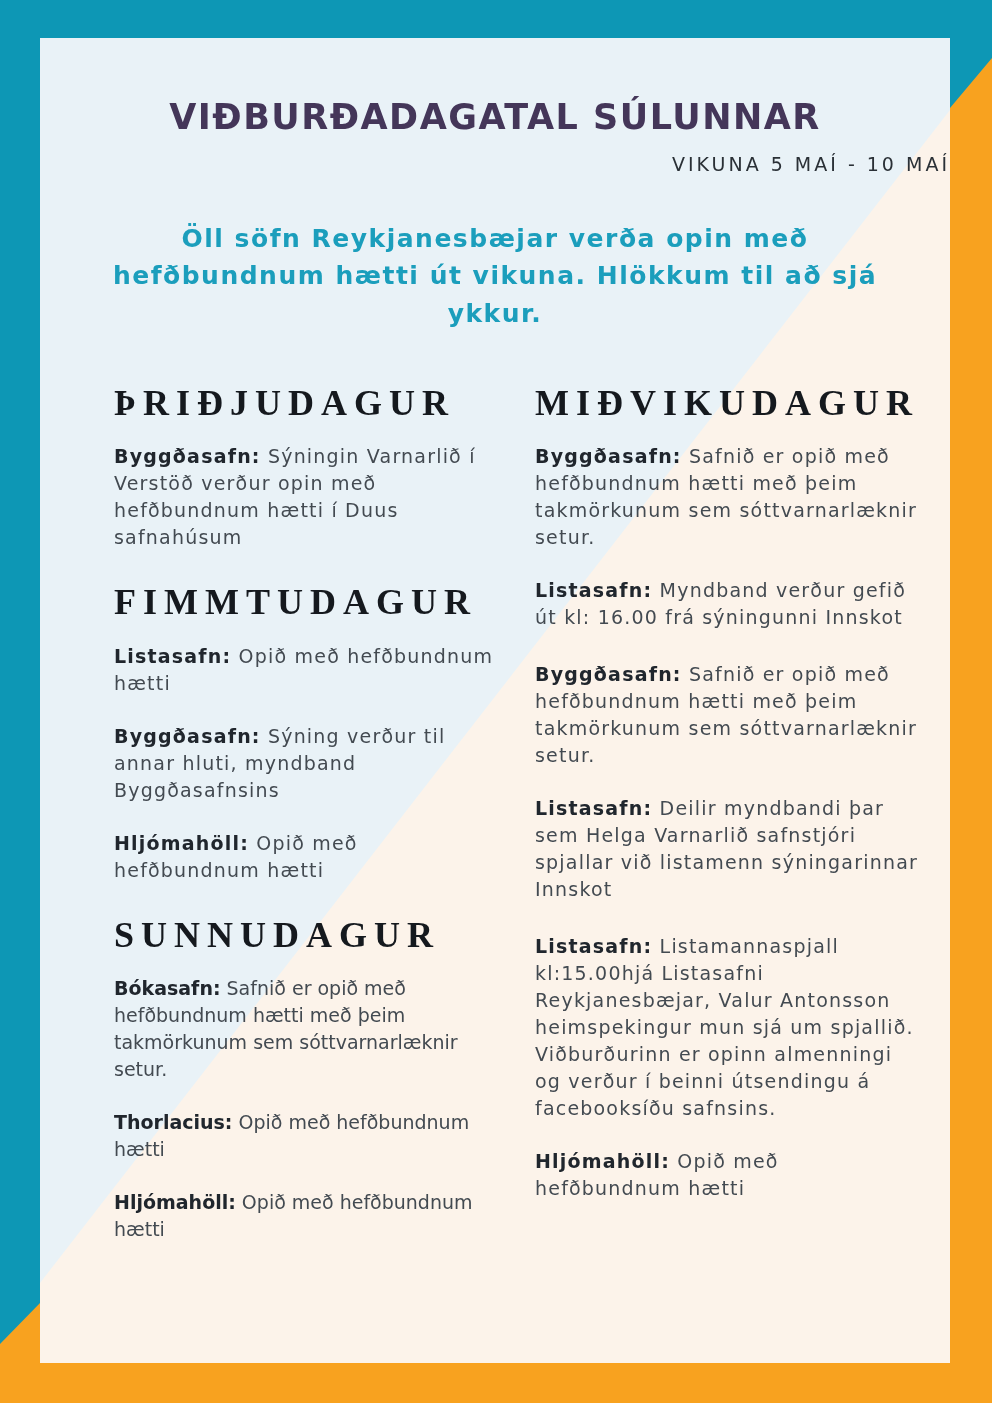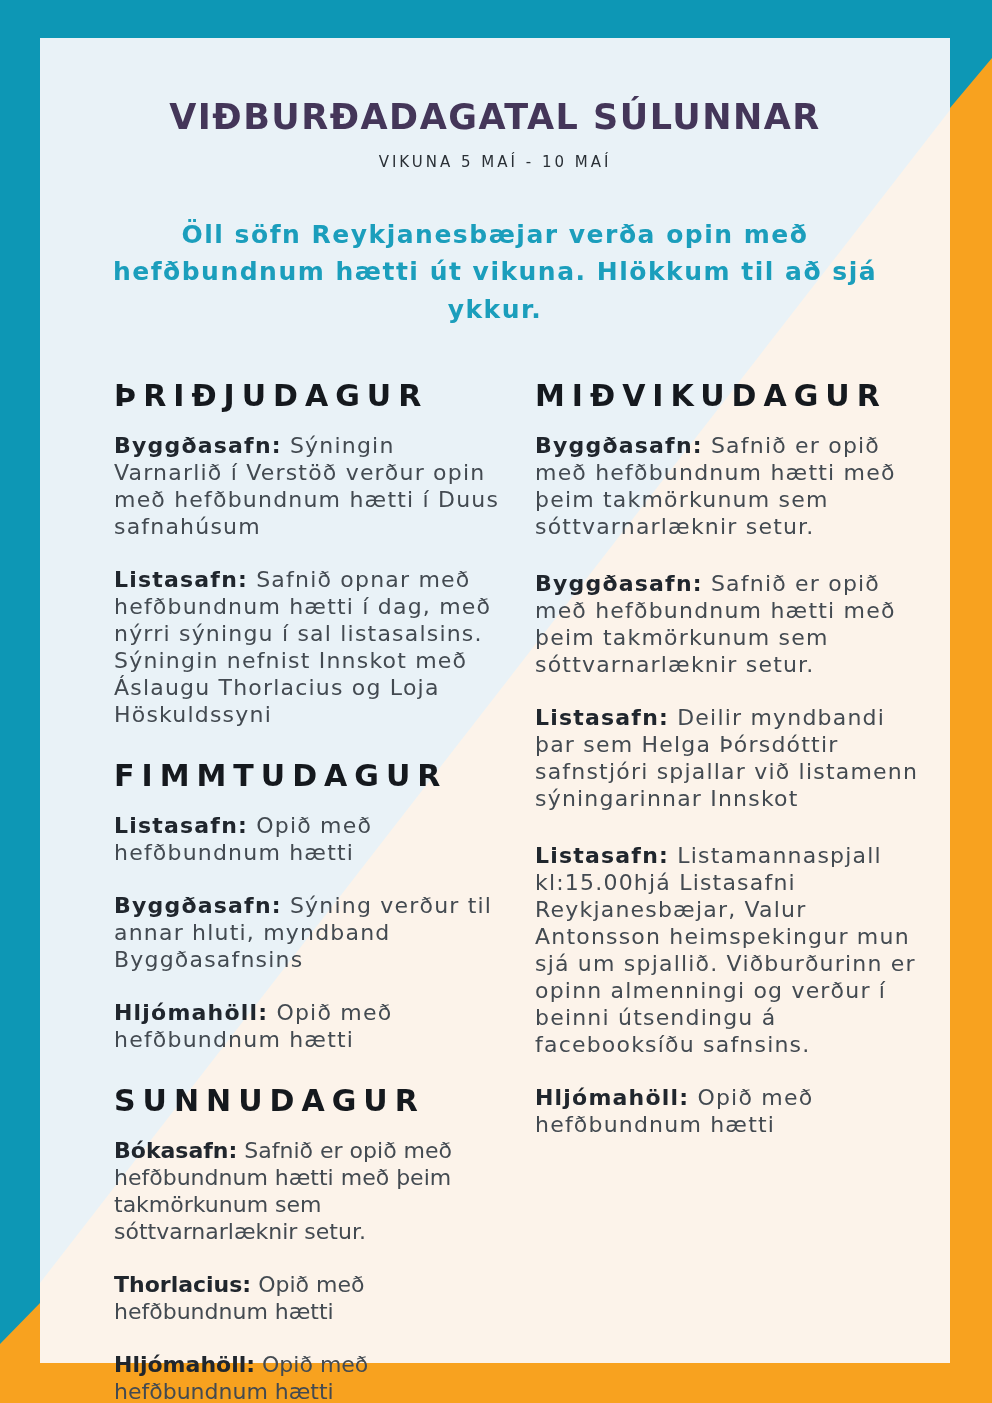--- a/index.html
+++ b/index.html
@@ -36,24 +36,25 @@
   .title{
     margin:0;
     font-size:35px;
     font-weight:800;
     letter-spacing:1.5px;
     color:var(--title-purple);
     line-height:1.25;
   }
   .subtitle{
     margin-top:13px;
-    font-size:15px;
+    font-size:19px;
     font-weight:400;
     letter-spacing:3px;
     color:var(--subtitle-dark);
+    text-align:right;
   }
   .intro{
     margin:45px auto 4px;
     max-width:830px;
     font-size:25px;
     font-weight:700;
     letter-spacing:1.5px;
     line-height:1.5;
     color:var(--intro-teal);
   }
@@ -61,29 +62,30 @@
     display:grid;
     grid-template-columns:1fr 1fr;
     gap:0 34px;
     padding:0 28px 0 74px;
     margin-top:50px;
     text-align:left;
   }
   .day-section{margin-bottom:30px;}
   .day-heading{
     margin:0 0 18px;
-    font-size:30px;
+    font-size:36px;
     font-weight:800;
     letter-spacing:7px;
     line-height:1.2;
     color:var(--heading-black);
+    font-family:Liberation Serif, serif;
   }
   .entry{
     margin:0 0 26px;
-    font-size:22px;
+    font-size:19px;
     line-height:27px;
     letter-spacing:1.2px;
     color:var(--body-gray);
   }
   .entry:last-child{margin-bottom:0;}
   .entry-label{font-weight:700;color:var(--label-dark);}
   .day-section.plain .entry{letter-spacing:0;}
 </style>
 </head>
 <body>
@@ -104,24 +106,20 @@
 
     <div class="columns">
 
       <div class="col">
 
         <section class="day-section">
           <h2 class="day-heading">ÞRIÐJUDAGUR</h2>
           <p class="entry">
             <strong class="entry-label">Byggðasafn:</strong>
             <span class="entry-text">Sýningin Varnarlið í Verstöð verður opin með hefðbundnum hætti í Duus safnahúsum</span>
-          </p>
-          <p class="entry">
-            <strong class="entry-label">Listasafn:</strong>
-            <span class="entry-text">Safnið opnar með hefðbundnum hætti í dag, með nýrri sýningu í sal listasalsins. Sýningin nefnist Innskot með Áslaugu Thorlacius og Loja Höskuldssyni</span>
           </p>
         </section>
 
         <section class="day-section">
           <h2 class="day-heading">FIMMTUDAGUR</h2>
           <p class="entry">
             <strong class="entry-label">Listasafn:</strong>
             <span class="entry-text">Opið með hefðbundnum hætti</span>
           </p>
           <p class="entry">
@@ -153,30 +151,34 @@
       </div>
 
       <div class="col">
 
         <section class="day-section">
           <h2 class="day-heading">MIÐVIKUDAGUR</h2>
           <p class="entry">
             <strong class="entry-label">Byggðasafn:</strong>
             <span class="entry-text">Safnið er opið með hefðbundnum hætti með þeim takmörkunum sem sóttvarnarlæknir setur.</span>
           </p>
+          <p class="entry">
+            <strong class="entry-label">Listasafn:</strong>
+            <span class="entry-text">Myndband verður gefið út kl: 16.00 frá sýningunni Innskot</span>
+          </p>
         </section>
 
         <section class="day-section">
           <p class="entry">
             <strong class="entry-label">Byggðasafn:</strong>
             <span class="entry-text">Safnið er opið með hefðbundnum hætti með þeim takmörkunum sem sóttvarnarlæknir setur.</span>
           </p>
           <p class="entry">
             <strong class="entry-label">Listasafn:</strong>
-            <span class="entry-text">Deilir myndbandi þar sem Helga Þórsdóttir safnstjóri spjallar við listamenn sýningarinnar Innskot</span>
+            <span class="entry-text">Deilir myndbandi þar sem Helga Varnarlið safnstjóri spjallar við listamenn sýningarinnar Innskot</span>
           </p>
         </section>
 
         <section class="day-section">
           <p class="entry">
             <strong class="entry-label">Listasafn:</strong>
             <span class="entry-text">Listamannaspjall kl:15.00hjá Listasafni Reykjanesbæjar, Valur Antonsson heimspekingur mun sjá um spjallið. Viðburðurinn er opinn almenningi og verður í beinni útsendingu á facebooksíðu safnsins.</span>
           </p>
           <p class="entry">
             <strong class="entry-label">Hljómahöll:</strong>

